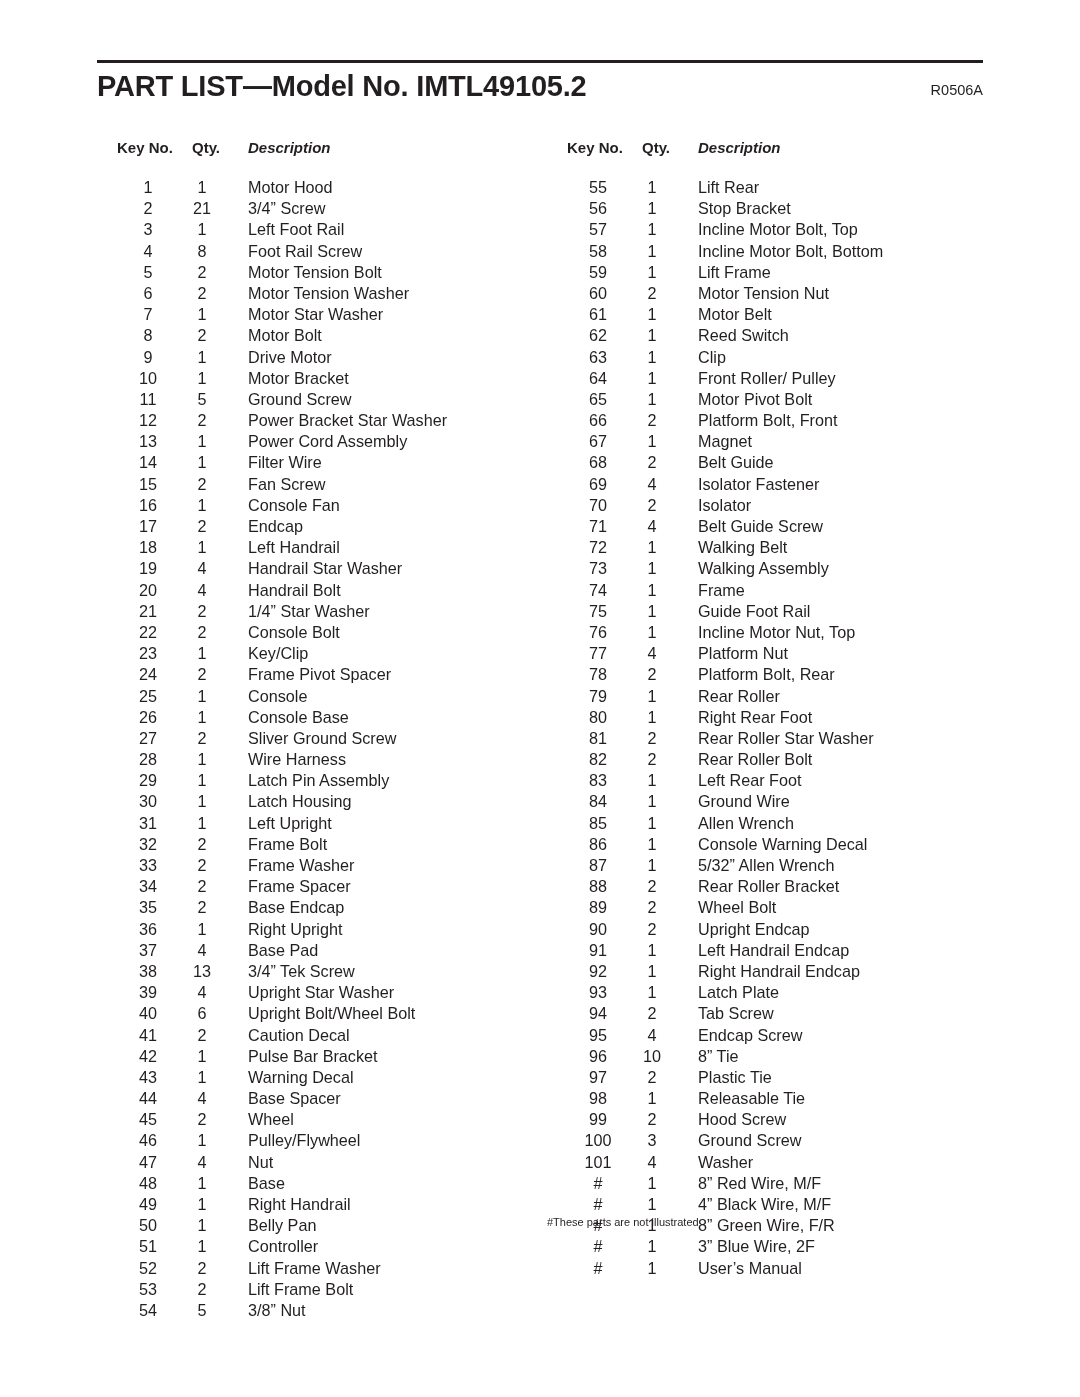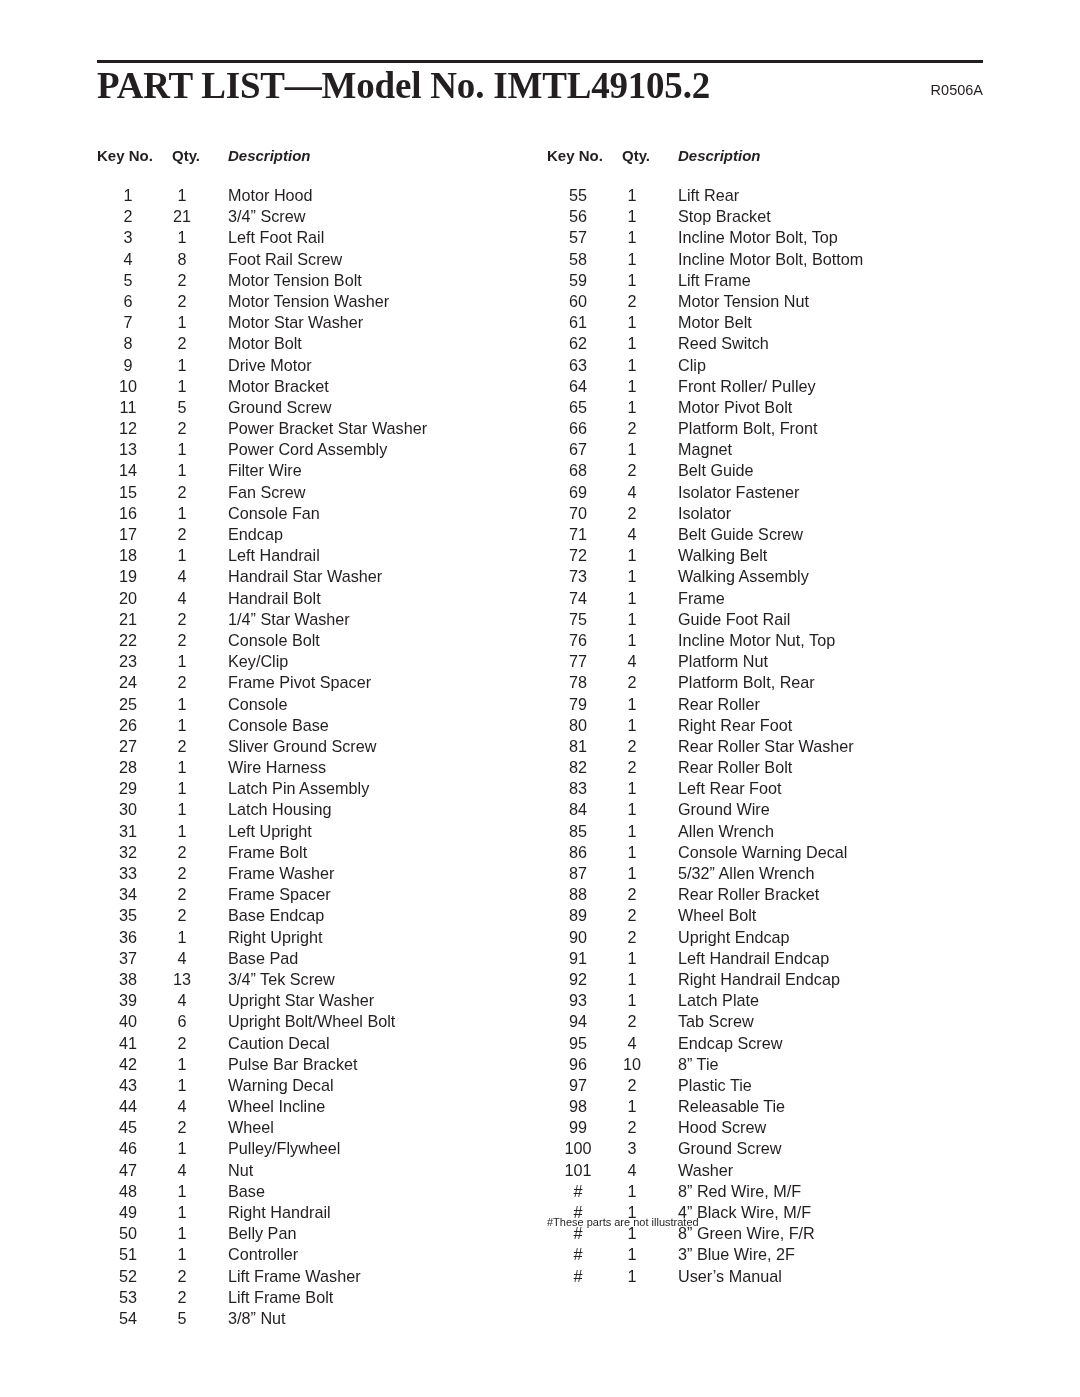--- a/index.html
+++ b/index.html
@@ -35,41 +35,41 @@
     position: absolute;
     left: 0;
     top: 68px;
     width: 886px;
     height: 44px;
   }
   .title {
     position: absolute;
     left: 0;
     top: 0;
-    font-size: 37px;
+    font-size: 29px;
     font-weight: bold;
     letter-spacing: -0.2px;
     white-space: nowrap;
     line-height: 36px;
-    font-family: Liberation Serif, serif;
   }
   .revision {
     position: absolute;
     right: 0;
     top: 13px;
     font-size: 14.5px;
     line-height: 18px;
     white-space: nowrap;
     margin-left: 12px;
   }
   
   .col {
     position: absolute;
-    top: 147px;
+    top: 139px;
     width: 440px;
+    margin-left: 20px;
   }
   .col-left  { left: 0px; }
   .col-right { left: 450px; }
 
   .thead, .trow {
     position: relative;
     height: 21.2px;
     white-space: nowrap;
   }
   .thead {
@@ -341,21 +341,21 @@
           <span class="c-desc">Pulse Bar Bracket</span>
         </div>
         <div class="trow">
           <span class="c-key">43</span>
           <span class="c-qty">1</span>
           <span class="c-desc">Warning Decal</span>
         </div>
         <div class="trow">
           <span class="c-key">44</span>
           <span class="c-qty">4</span>
-          <span class="c-desc">Wheel Incline</span>
+          <span class="c-desc">Base Spacer</span>
         </div>
         <div class="trow">
           <span class="c-key">45</span>
           <span class="c-qty">2</span>
           <span class="c-desc">Wheel</span>
         </div>
         <div class="trow">
           <span class="c-key">46</span>
           <span class="c-qty">1</span>
           <span class="c-desc">Pulley/Flywheel</span>

